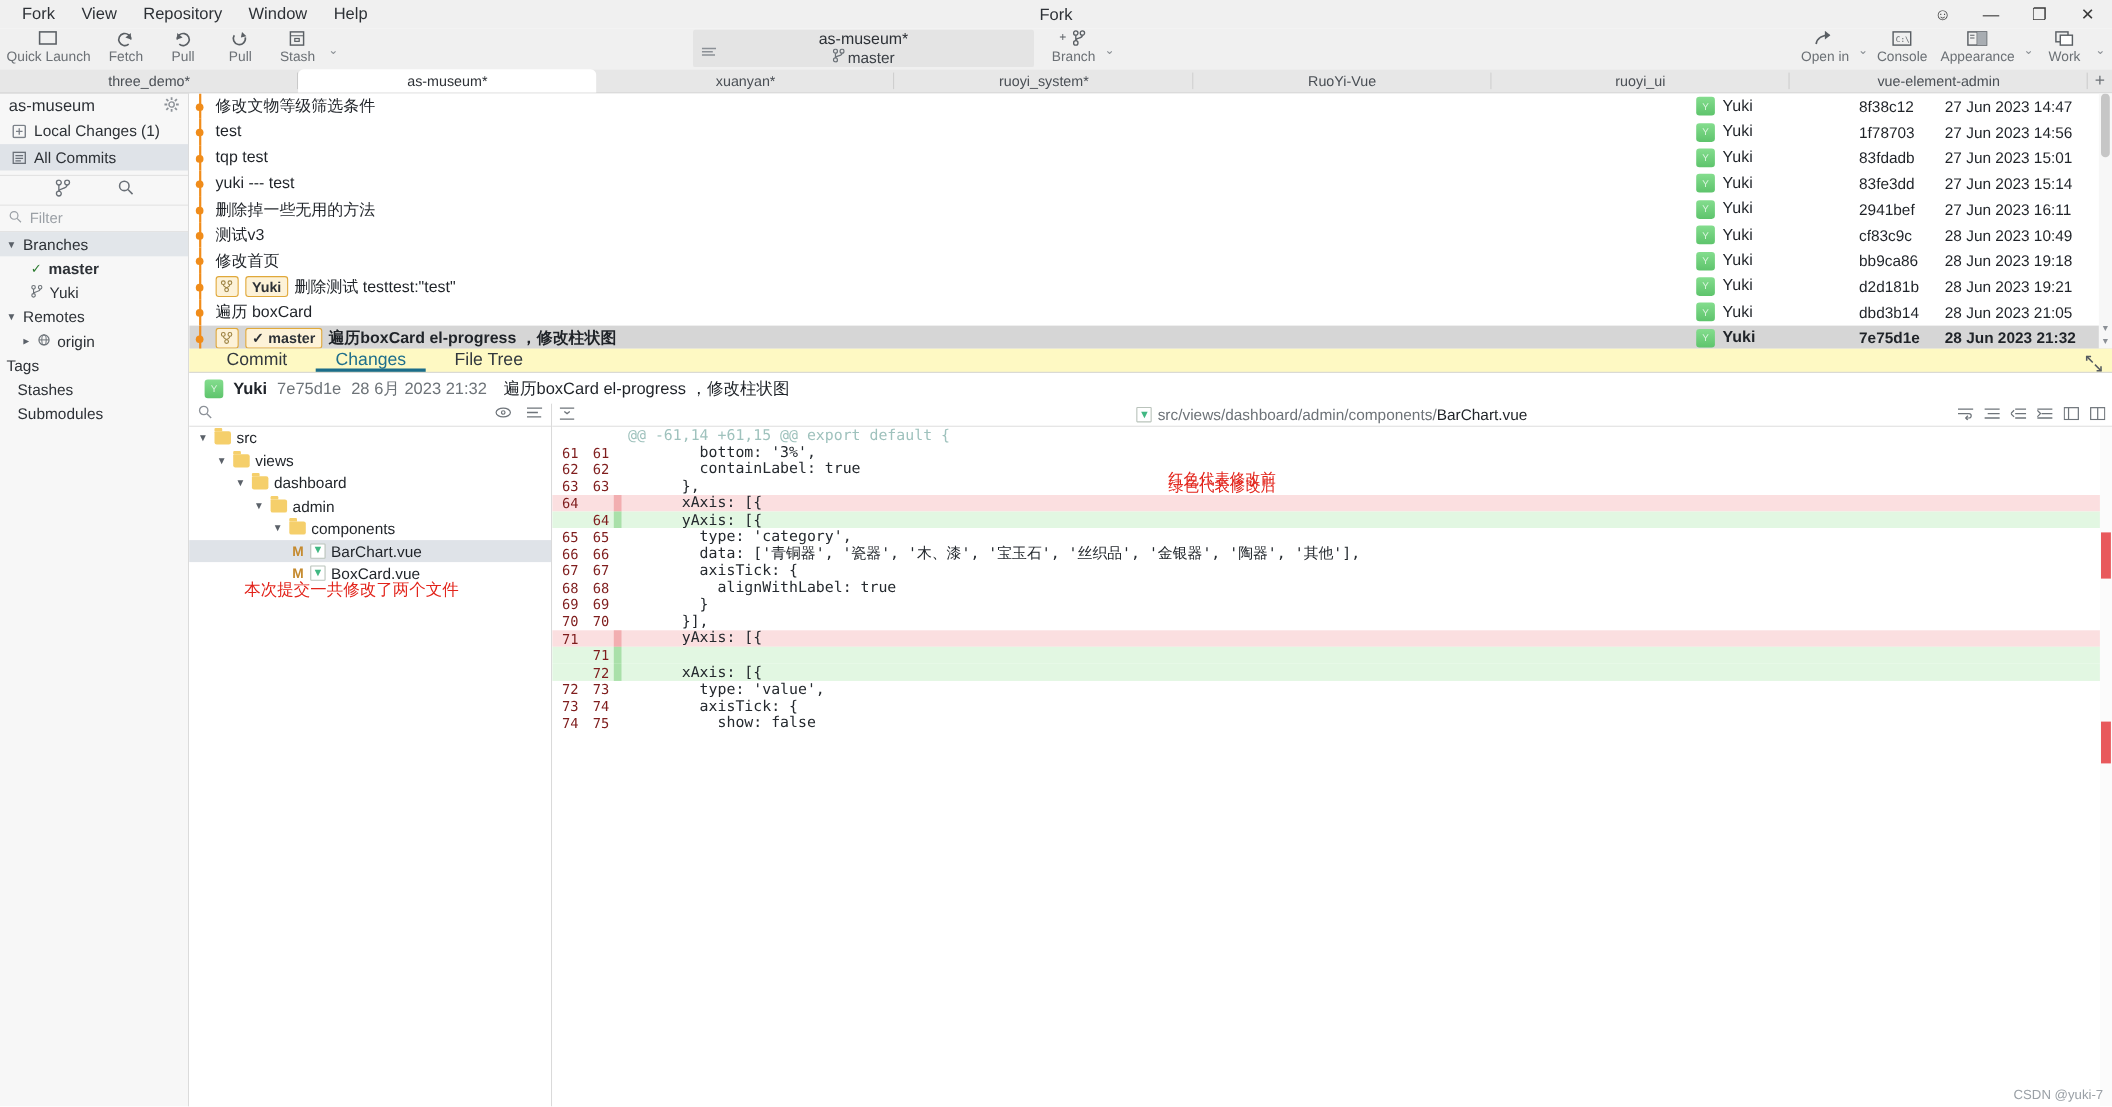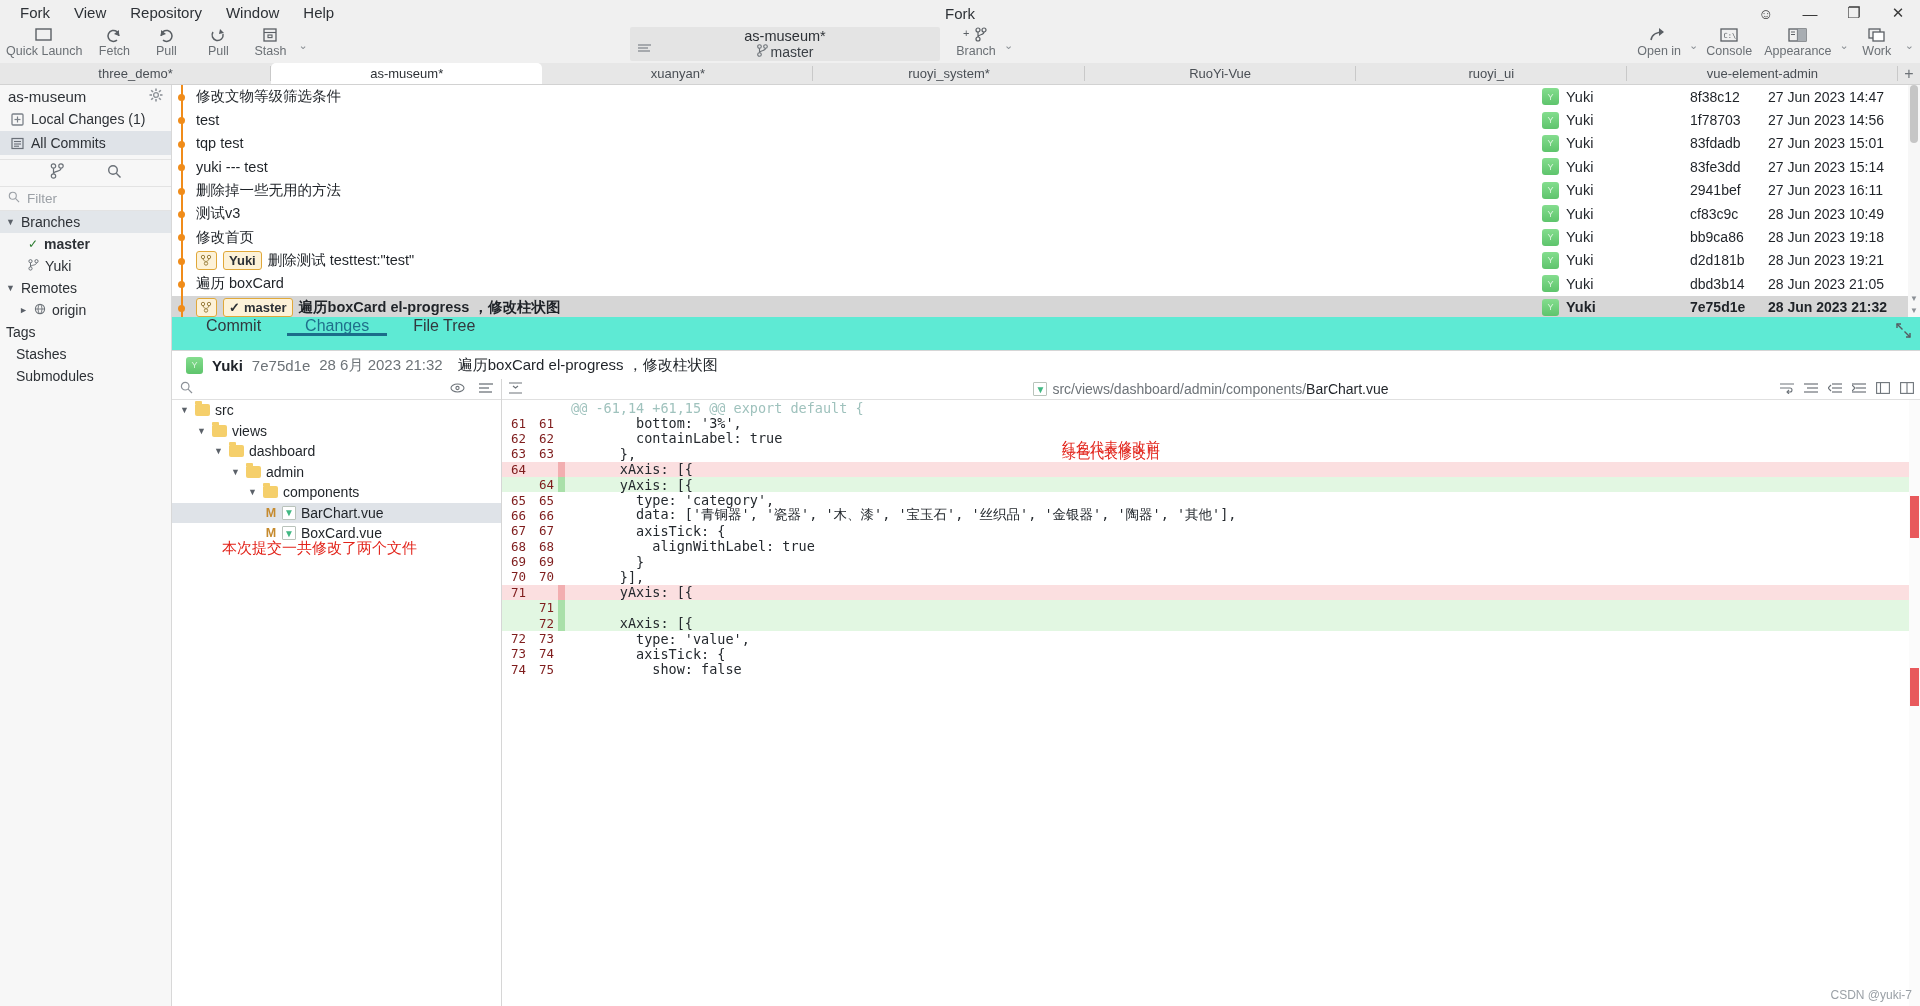--- a/index.html
+++ b/index.html
@@ -156,22 +156,22 @@
   .chash { width: 78px; flex: none; font-size: 14px; color: #1f2328; }
   .cdate { width: 152px; flex: none; font-size: 14px; color: #1f2328; text-align: left; }
   .scrollbar-v {
     position: absolute; right: 0; top: 0; width: 12px; bottom: 0; background: #f7f7f7;
   }
   .scrollbar-v .thumb { position: absolute; left: 2px; top: 0px; width: 8px; height: 58px; background: #c6c6c6; border-radius: 4px; }
   .sb-arrow { position: absolute; left: 2px; font-size: 8px; color: #8b9096; }
 
   
   .panel-tabs {
-    height: 34px; display: flex; align-items: flex-start; border-bottom: 1px solid #d6d6d6;
-    background: #5eead4; position: relative; flex: none; padding-left: 12px;
+    height: 22px; display: flex; align-items: center; border-bottom: 1px solid #d6d6d6;
+    background: #fef9c3; position: relative; flex: none; padding-left: 12px;
   }
   .ptab {
     padding: 0 22px; display: flex; align-items: center; font-size: 16px; color: #32383e;
     position: relative;
   }
   .ptab.active { color: #1f6f8b; }
   .ptab.active::after {
     content: ""; position: absolute; left: 4px; right: 4px; bottom: -1px; height: 3px; background: #1b6d8a;
   }
   .panel-tools { position: absolute; right: 8px; top: 5px; display: flex; gap: 14px; color: #555b61; }

